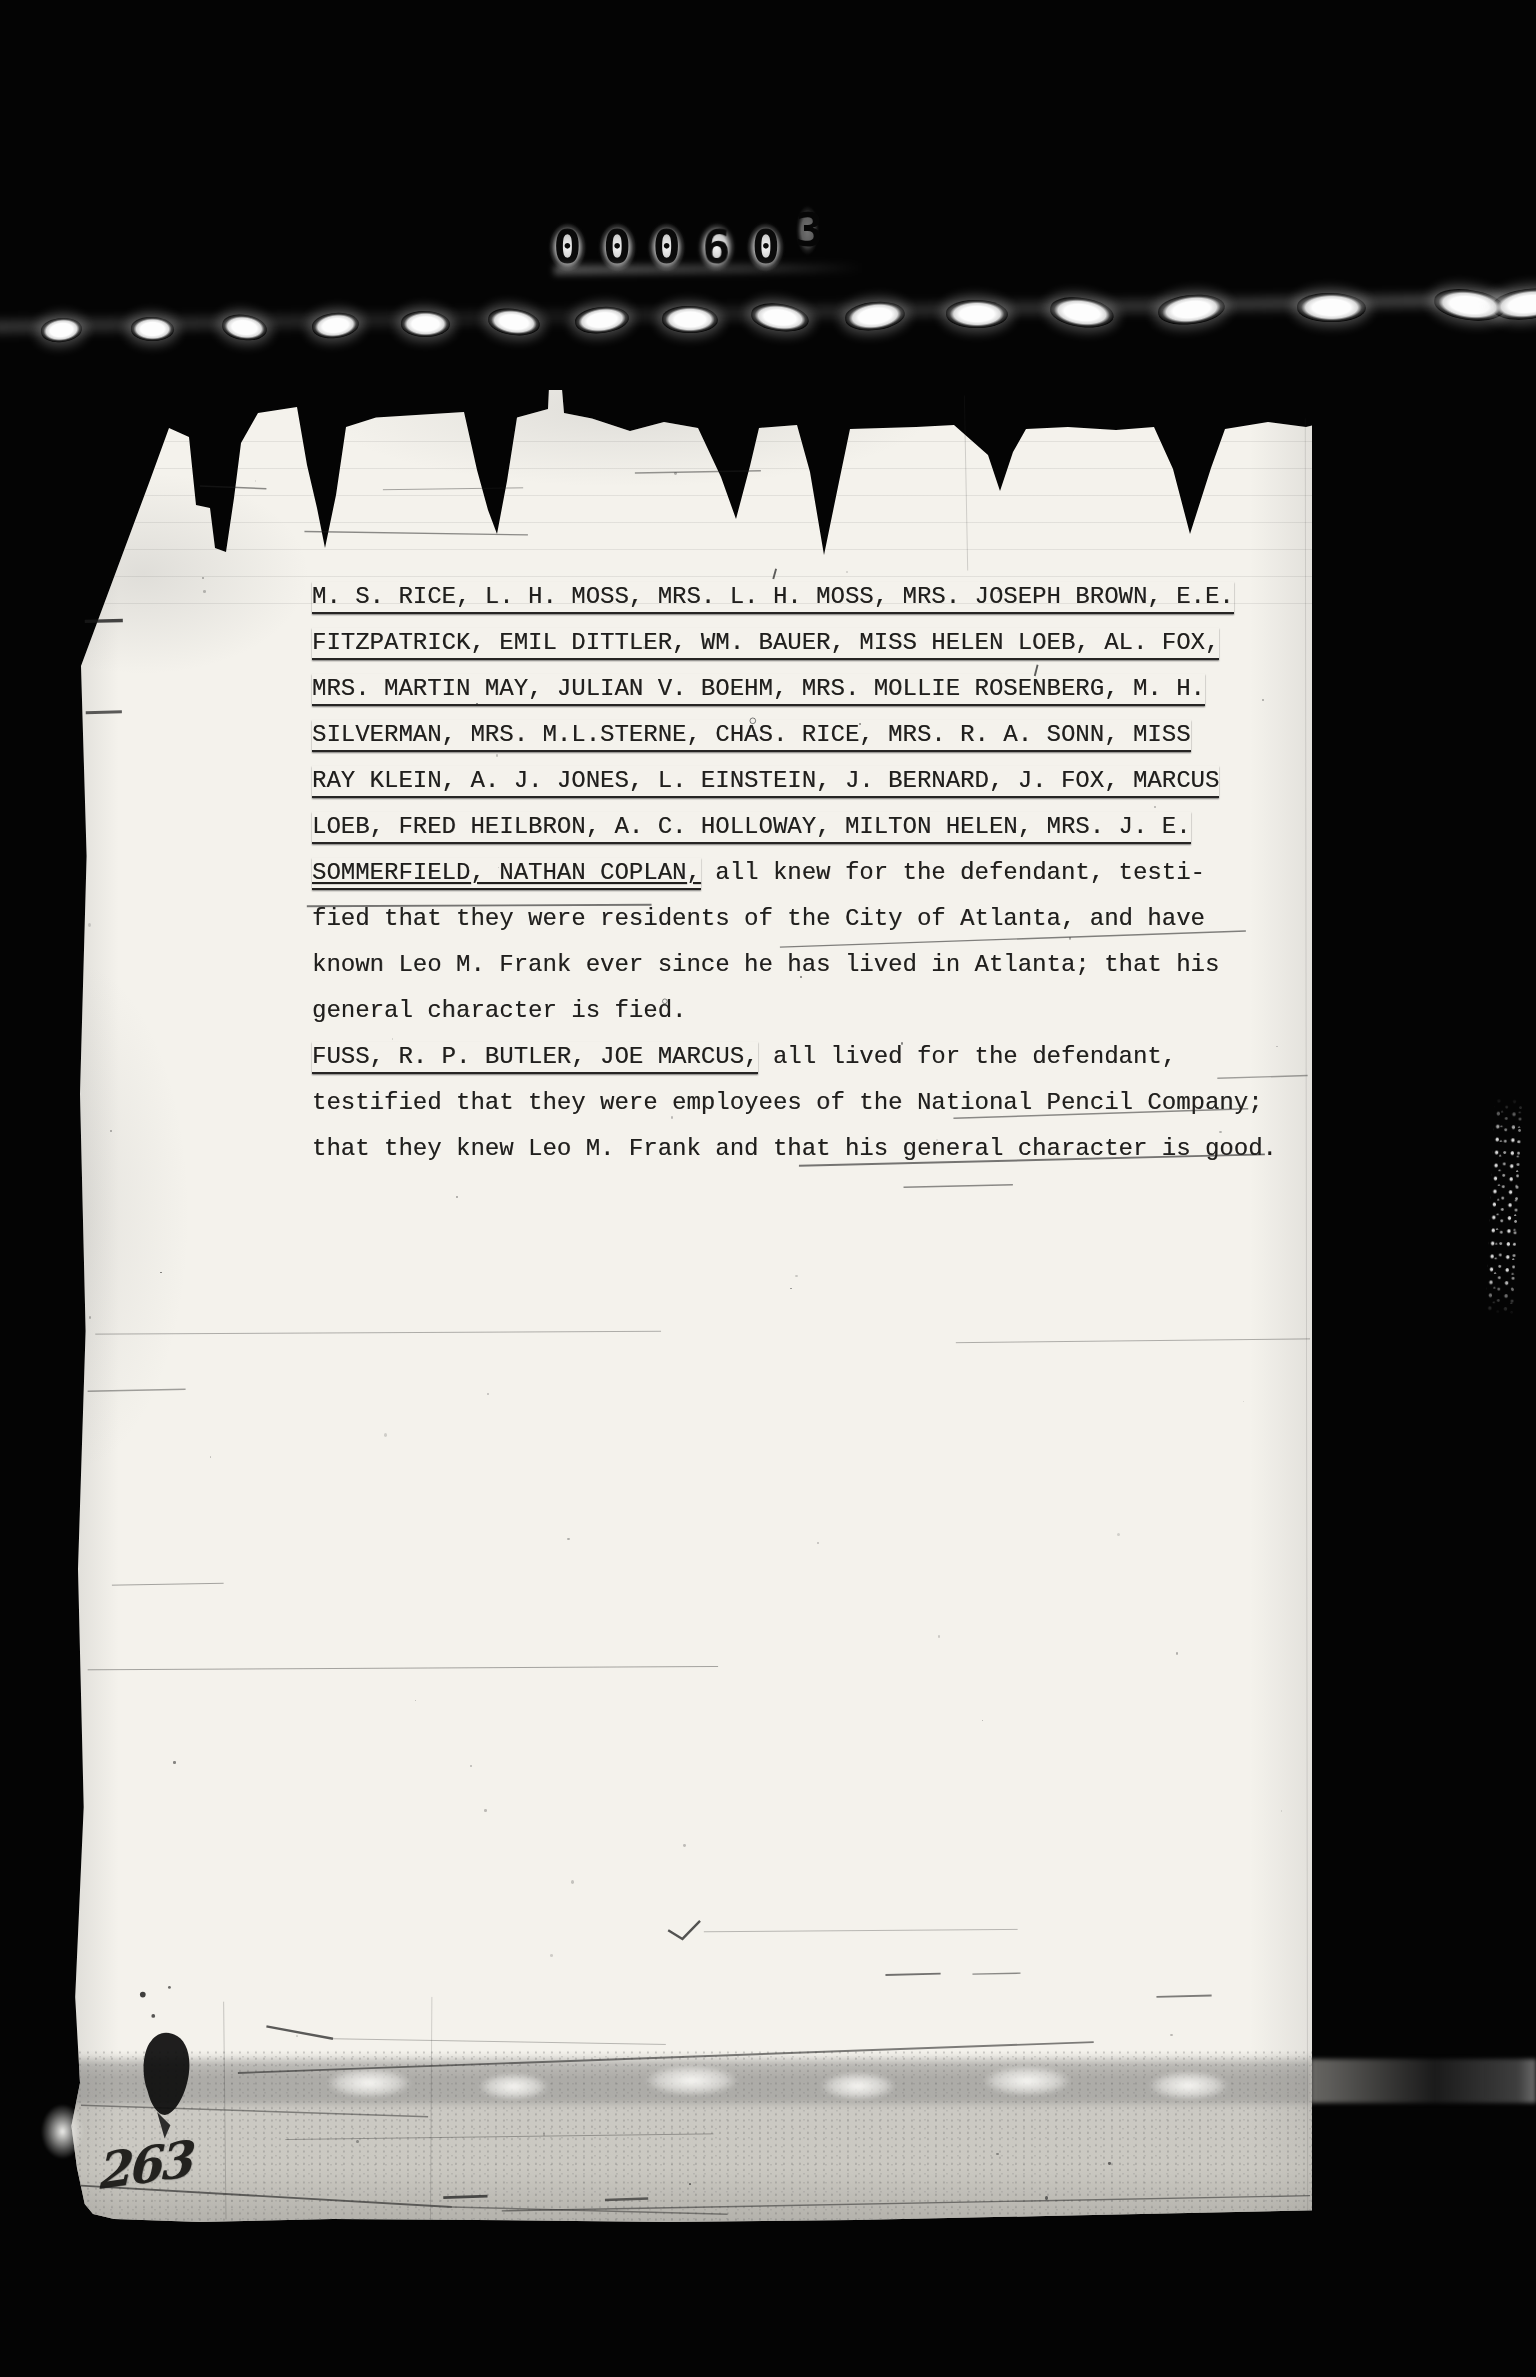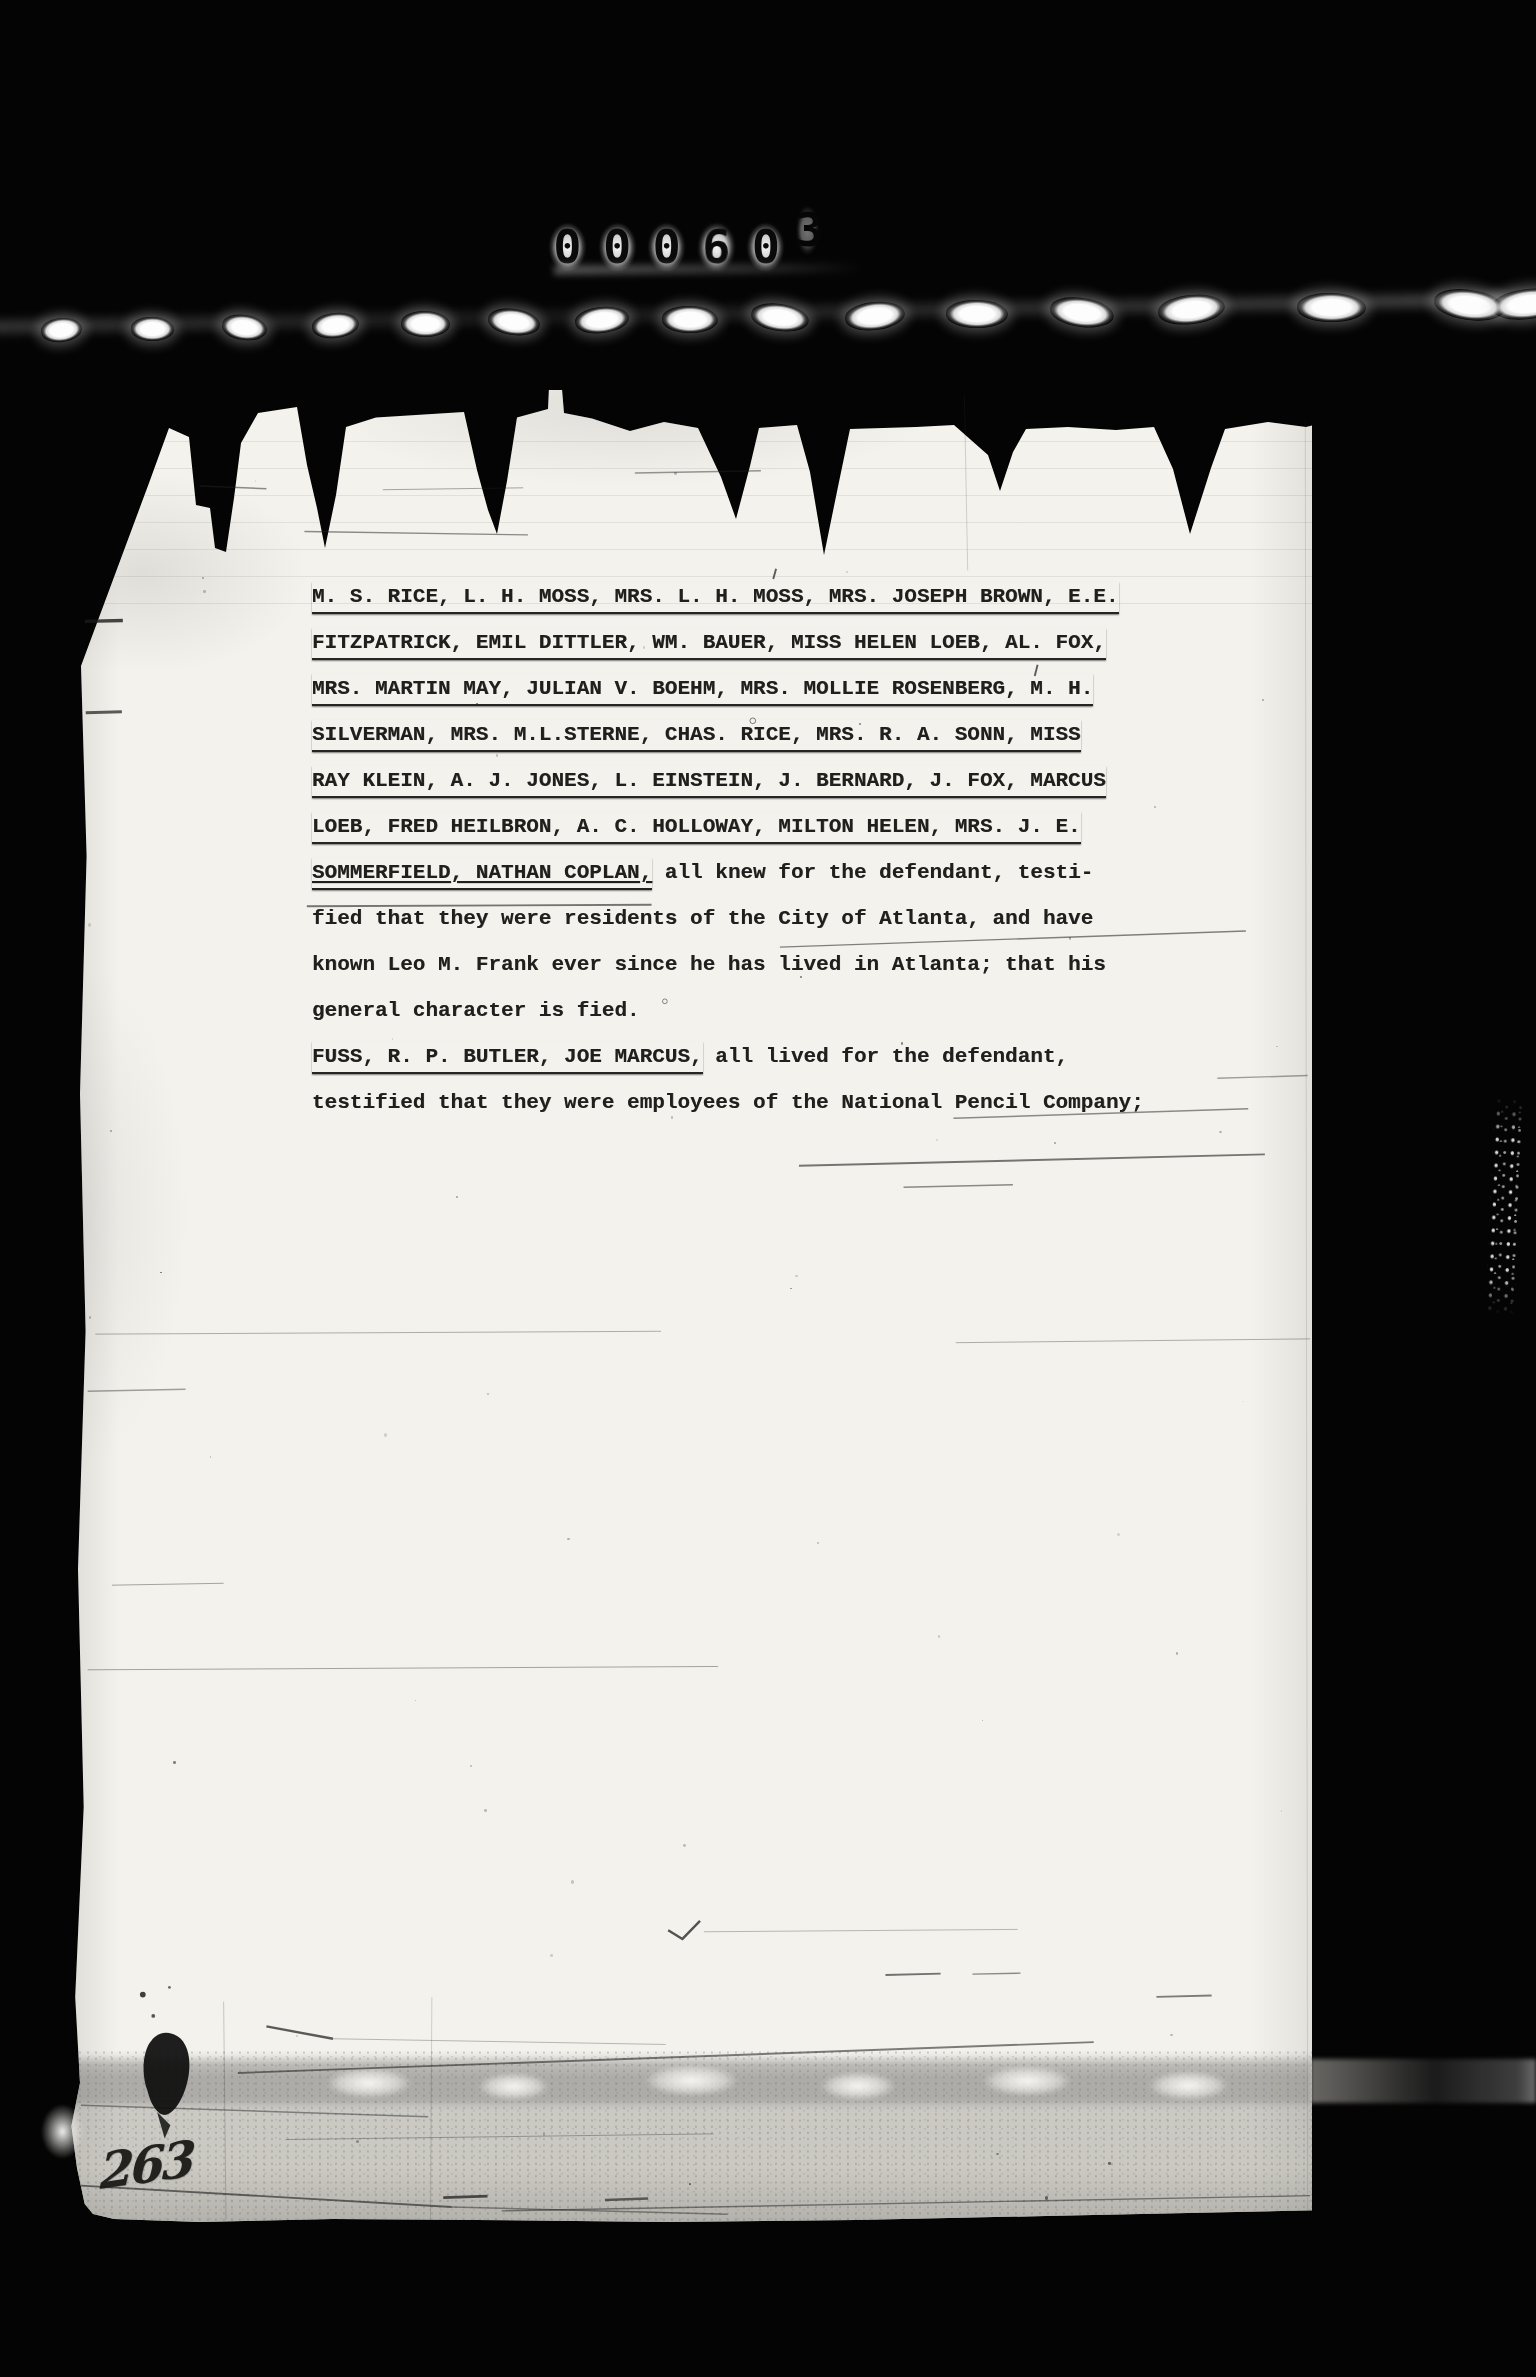--- a/index.html
+++ b/index.html
@@ -63,21 +63,21 @@
       linear-gradient(180deg,transparent 0,rgba(152,150,144,.45) 16%,rgba(125,123,117,.34) 30%,
          rgba(168,166,158,.55) 68%,rgba(142,140,134,.65) 100%);
     background-size:8px 6.2px,11px 9px,100% 100%;}
   .band-streak{position:absolute;left:0;top:1670px;width:100%;height:44px;
     background:rgba(105,105,105,.30);filter:blur(3.3px);}
   .band-hole{position:absolute;background:radial-gradient(closest-side,rgba(252,251,248,.95),rgba(252,251,248,.45) 70%,transparent);
     filter:blur(1.9px);}
   .speck{position:absolute;background:#2a2a2a;border-radius:50%;}
 
   
-  .text{position:absolute;left:243px;top:184px;color:#201f1d;font-weight:bold;font-size:21px;
+  .text{position:absolute;left:243px;top:184px;color:#201f1d;font-weight:normal;font-size:24px;
         text-shadow:0.3px 0.3px 0.5px rgba(40,40,40,.55);}
   .line{height:46px;line-height:46px;white-space:pre;}
   .line.indent{padding-left:58px;}
   .seg{display:inline-block;line-height:29.5px;}
   .seg.u{border-bottom:2.9px solid #262524;box-shadow:0 1px 1.4px rgba(25,25,25,.55);}
   .seg.u2{border-bottom:2.9px solid #232221;text-decoration:underline;
           text-decoration-thickness:2.4px;text-underline-offset:3.3px;
           box-shadow:0 1px 1.4px rgba(25,25,25,.5);}
 
   
@@ -148,20 +148,21 @@
         <div class="line"><span class="seg u">MRS. MARTIN MAY, JULIAN V. BOEHM, MRS. MOLLIE ROSENBERG, M. H.</span></div>
         <div class="line"><span class="seg u">SILVERMAN, MRS. M.L.STERNE, CHAS. RICE, MRS. R. A. SONN, MISS</span></div>
         <div class="line"><span class="seg u">RAY KLEIN, A. J. JONES, L. EINSTEIN, J. BERNARD, J. FOX, MARCUS</span></div>
         <div class="line"><span class="seg u">LOEB, FRED HEILBRON, A. C. HOLLOWAY, MILTON HELEN, MRS. J. E.</span></div>
         <div class="line"><span class="seg u2">SOMMERFIELD, NATHAN COPLAN,</span><span class="seg"> all knew for the defendant, testi-</span></div>
         <div class="line"><span class="seg">fied that they were residents of the City of Atlanta, and have</span></div>
         <div class="line"><span class="seg">known Leo M. Frank ever since he has lived in Atlanta; that his</span></div>
         <div class="line"><span class="seg">general character is fied.</span></div>
         <div class="line"><span class="seg u">FUSS, R. P. BUTLER, JOE MARCUS,</span><span class="seg"> all lived for the defendant,</span></div>
         <div class="line"><span class="seg">testified that they were employees of the National Pencil Company;</span></div>
+        <div class="line"><span class="seg">that they knew Leo M. Frank and that his general character is good.</span></div>
       </div>
 
     <div class="page-number">263</div>
   <div class="speck" style="left: 427px; top: 364px; width: 2.4px; height: 2.7px; opacity: 0.24532;"></div>
       <div class="speck" style="left: 777px; top: 181px; width: 1.6px; height: 2px; opacity: 0.173467;"></div>
       <div class="speck" style="left: 19.4px; top: 533px; width: 3px; height: 3.8px; opacity: 0.179709;"></div>
       <div class="speck" style="left: 614px; top: 1454px; width: 2.8px; height: 2.8px; opacity: 0.270339;"></div>
       <div class="speck" style="left: 133px; top: 187px; width: 2.2px; height: 2.1px; opacity: 0.400561;"></div>
       <div class="speck" style="left: 141px; top: 1066px; width: 1.3px; height: 1.6px; opacity: 0.255035;"></div>
       <div class="speck" style="left: 323px; top: 648px; width: 1.3px; height: 1.8px; opacity: 0.1882;"></div>

